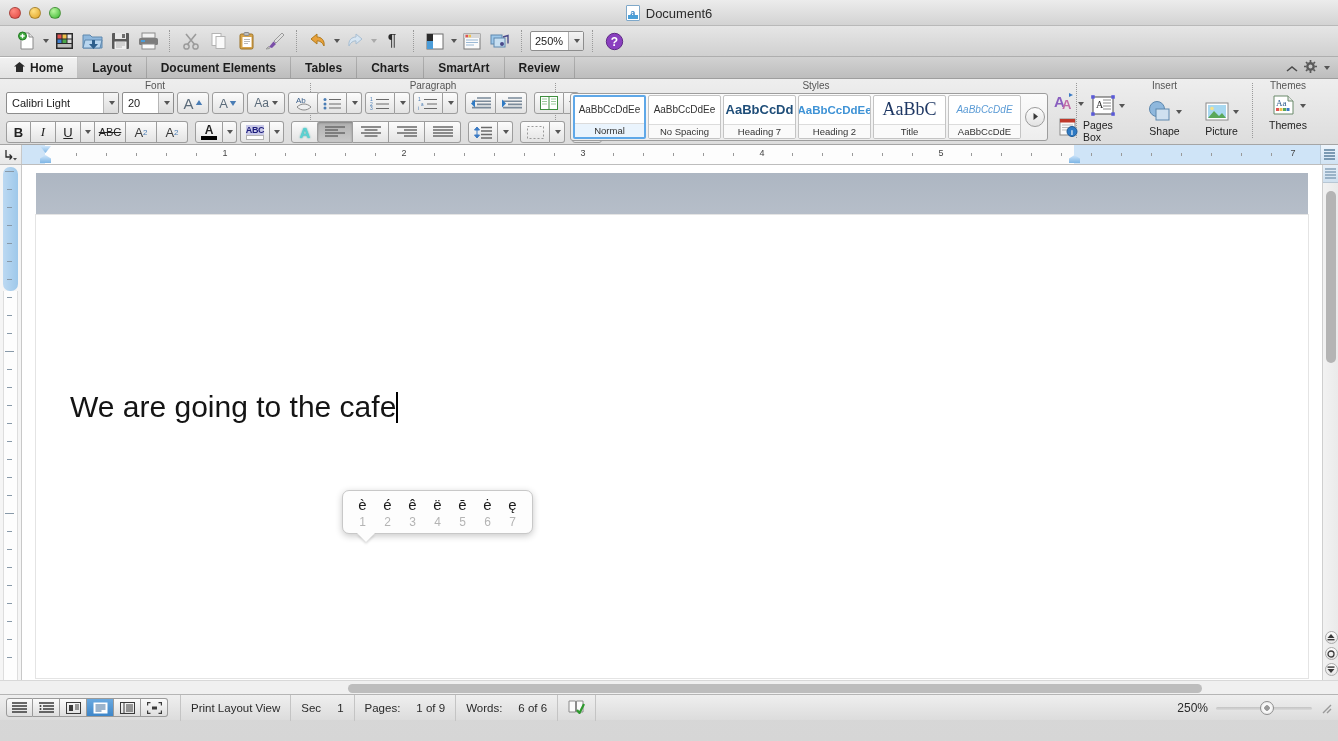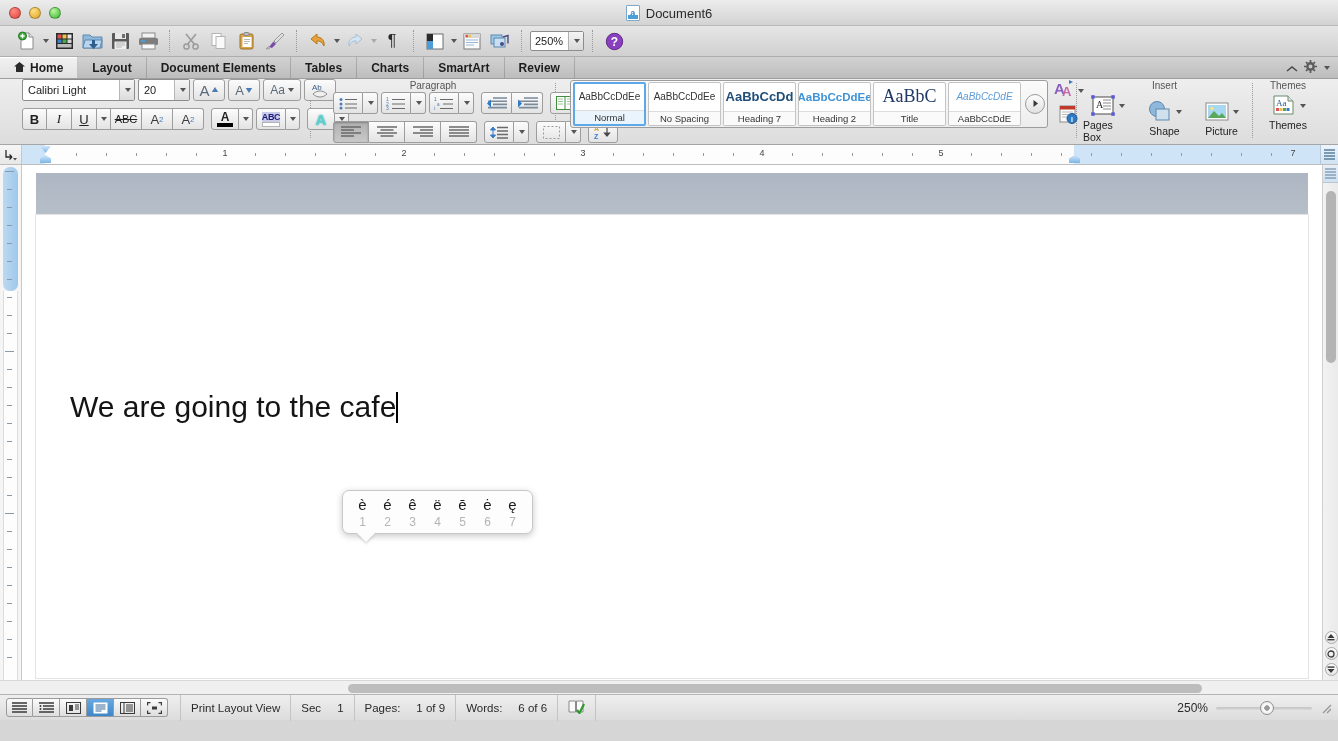--- a/index.html
+++ b/index.html
@@ -143,21 +143,21 @@
   .combo {
     background: #fff; border: 1px solid #8d8d8d; border-radius: 2px;
     height: 22px; display: flex; align-items: center; position: relative;
     font-size: 11px; color: #1a1a1a; padding-left: 5px;
   }
   .combo .arrow {
     position: absolute; right: 0; top: 0; bottom: 0; width: 15px;
     background: linear-gradient(#f6f6f6,#dcdcdc); border-left: 1px solid #b6b6b6;
     display: flex; align-items: center; justify-content: center;
   }
-  .row { display: flex; gap: 3px; align-items: flex-start; margin-left: 16px; }
+  .row { display: flex; gap: 3px; align-items: flex-start; }
   .row.r1 { margin-bottom: 4px; }
 
   
   .styles-gallery {
     display: flex; align-items: center; gap: 2px;
     background: linear-gradient(#fbfbfb,#ededed);
     border: 1px solid #9d9d9d; border-radius: 3px;
     padding: 2px; height: 48px; margin-left: 8px;
   }
   .style-item {
@@ -548,20 +548,21 @@
           </g>
         </svg>
       </span>
       <span class="caret-sm"></span>
     </div>
   </div>
 
   <div class="ribbon">
 
     <div class="rgroup" style="width:310px">
+      <div class="rgroup-label">Font</div>
       <div class="rgroup-body" style="flex-direction:column;align-items:flex-start;">
         <div class="row r1">
           <div class="combo" style="width:113px">
             <span>Calibri Light</span>
             <span class="arrow">
                 <span class="caret-sm"></span>
               </span>
           </div>
           <div class="combo" style="width:52px">
             <span>20</span>
@@ -771,20 +772,21 @@
               <path d="M14 1v9M11.5 8l2.5 3 2.5-3z" stroke="#4a4a4a" fill="#4a4a4a" stroke-width="1.2"></path>
             </svg>
           </div>
         </div>
       </div>
     </div>
 
     <div class="rdiv"></div>
 
     <div class="rgroup" style="width:520px">
+      <div class="rgroup-label">Styles</div>
       <div class="rgroup-body" style="align-items:center;gap:6px;">
         <div class="styles-gallery">
           <div class="style-item sel">
             <div class="style-prev">AaBbCcDdEe</div>
             <div class="style-name">Normal</div>
           </div>
           <div class="style-item">
             <div class="style-prev">AaBbCcDdEe</div>
             <div class="style-name">No Spacing</div>
           </div>

